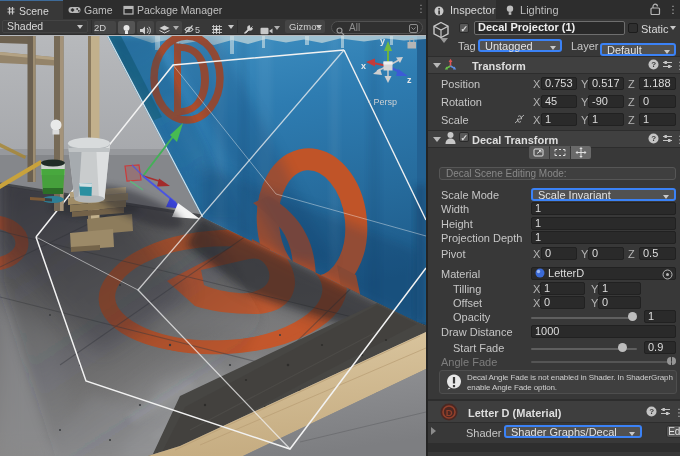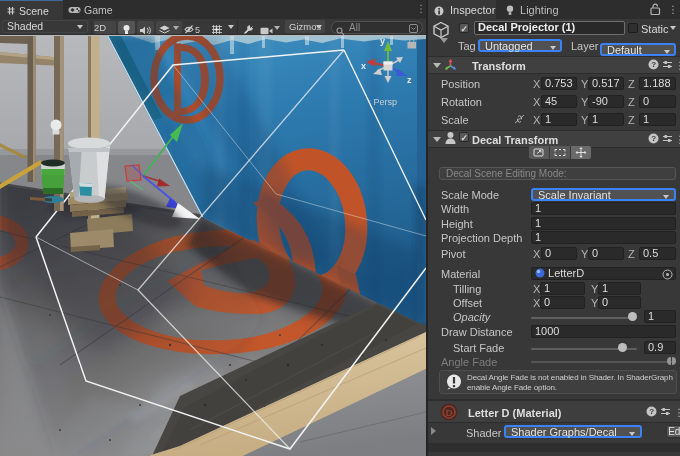--- a/index.html
+++ b/index.html
@@ -43,20 +43,24 @@
   <div class="tab" id="scenetab"><svg width="10" height="10" style="margin:5px 0 0 6px;vertical-align:-1px">
         <path d="M1.5 3 H8.5 M1.5 6 H8.5 M3.5 1 V8.5 M6.5 1 V8.5" stroke="#c8c8c8" stroke-width="1.2" fill="none"></path>
       </svg><span style="margin-left:3px">Scene</span></div>
   <div class="tab" style="left:63px;"><svg width="13" height="8" style="margin:6px 0 0 5px;">
         <rect x="0.5" y="1" width="12" height="6" rx="3" fill="#b8b8b8"></rect>
         <rect x="2.8" y="3.2" width="3.4" height="1.6" fill="#2d2d2d"></rect>
         <rect x="3.7" y="2.3" width="1.6" height="3.4" fill="#2d2d2d"></rect>
         <circle cx="9.2" cy="3" r="0.9" fill="#2d2d2d"></circle>
         <circle cx="10.8" cy="4.8" r="0.9" fill="#2d2d2d"></circle>
       </svg><span style="margin-left:3px">Game</span></div>
+  <div class="tab" style="left:113px;"><svg width="11" height="10" style="margin:5px 0 0 10px;vertical-align:-1px">
+        <rect x="1" y="1.5" width="9" height="7.5" fill="none" stroke="#b8b8b8" stroke-width="1.2"></rect>
+        <rect x="1" y="1.5" width="9" height="2.5" fill="#b8b8b8"></rect>
+      </svg><span style="margin-left:3px">Package Manager</span></div>
   <div class="abs" style="left:416px; top:3px; color:#9a9a9a; font-size:10px;">⋮</div>
 
   <div class="abs" id="toolbar">
     <div class="abs" style="left:2px;top:1px;width:86px;height:13px;border:1px solid #444;border-radius:2px;"></div>
     <div class="abs" style="left:7px;top:1px;color:#dadada;font-size:10.5px;">Shaded</div>
     <div class="darr" style="left:77px;top:6px;"></div>
     <div class="abs" style="left:91px;top:1px;width:1px;height:13px;background:#2e2e2e;"></div>
     <div class="tbtn" style="left:94px;width:22px;color:#d0d0d0;font-size:9.5px;line-height:13px;">2D</div>
     <div class="tbtn" style="left:118px;width:17px;background:#555;"><svg width="9" height="11" style="margin:1px 0 0 4px">
           <circle cx="4.5" cy="4" r="3" fill="#e8e8e8"></circle>
@@ -529,21 +533,21 @@
     <div class="lbl" style="left:25px;top:283px;">Tilling</div>
     <div class="axislbl" style="left:105px;top:283px;">X</div>
       <div class="fld" style="left:112px;top:282px;width:45px;">1</div>
     <div class="axislbl" style="left:163px;top:283px;">Y</div>
       <div class="fld" style="left:170px;top:282px;width:43px;">1</div>
     <div class="lbl" style="left:25px;top:297px;">Offset</div>
     <div class="axislbl" style="left:105px;top:297px;">X</div>
       <div class="fld" style="left:112px;top:296px;width:45px;">0</div>
     <div class="axislbl" style="left:163px;top:297px;">Y</div>
       <div class="fld" style="left:170px;top:296px;width:43px;">0</div>
-    <div class="lbl" style="left:25px;top:311px;font-style:italic;">Opacity</div>
+    <div class="lbl" style="left:25px;top:311px;">Opacity</div>
     <div class="abs" style="left:103px;top:316.5px;width:106px;height:2px;background:#5f5f5f;border-radius:1px;"></div>
     <div class="abs" style="left:200px;top:312px;width:9px;height:9px;border-radius:50%;background:#bdbdbd;"></div>
     <div class="fld" style="left:216px;top:310px;width:32px;">1</div>
     <div class="lbl" style="left:13px;top:326px;">Draw Distance</div>
     <div class="fld" style="left:103px;top:325px;width:145px;">1000</div>
     <div class="lbl" style="left:25px;top:342px;">Start Fade</div>
     <div class="abs" style="left:103px;top:347.5px;width:106px;height:2px;background:#5f5f5f;border-radius:1px;"></div>
     <div class="abs" style="left:190px;top:343px;width:9px;height:9px;border-radius:50%;background:#bdbdbd;"></div>
     <div class="fld" style="left:216px;top:341px;width:32px;">0.9</div>
     <div class="lbl" style="left:13px;top:356px;color:#7d7d7d;">Angle Fade</div>

